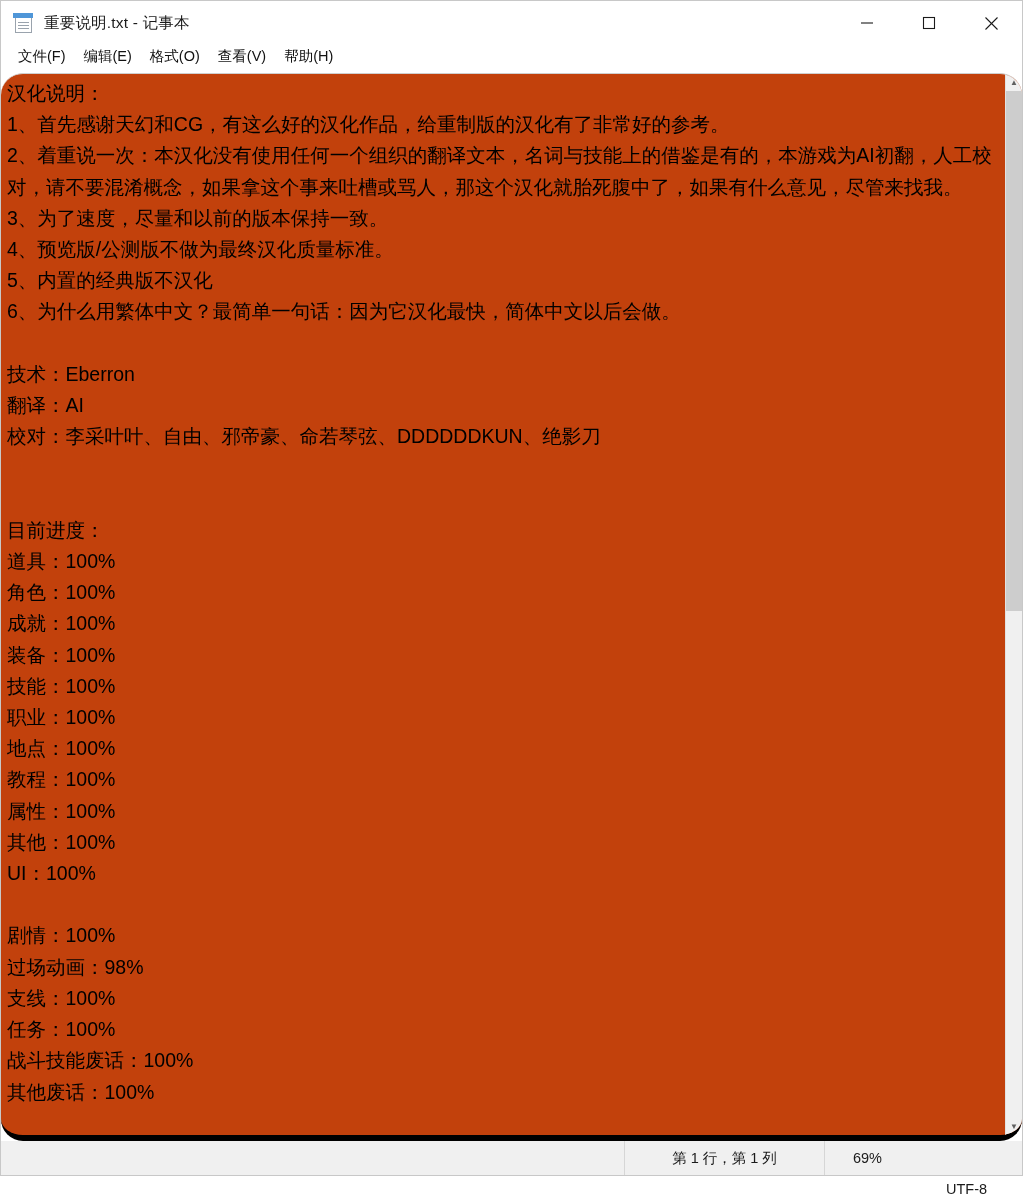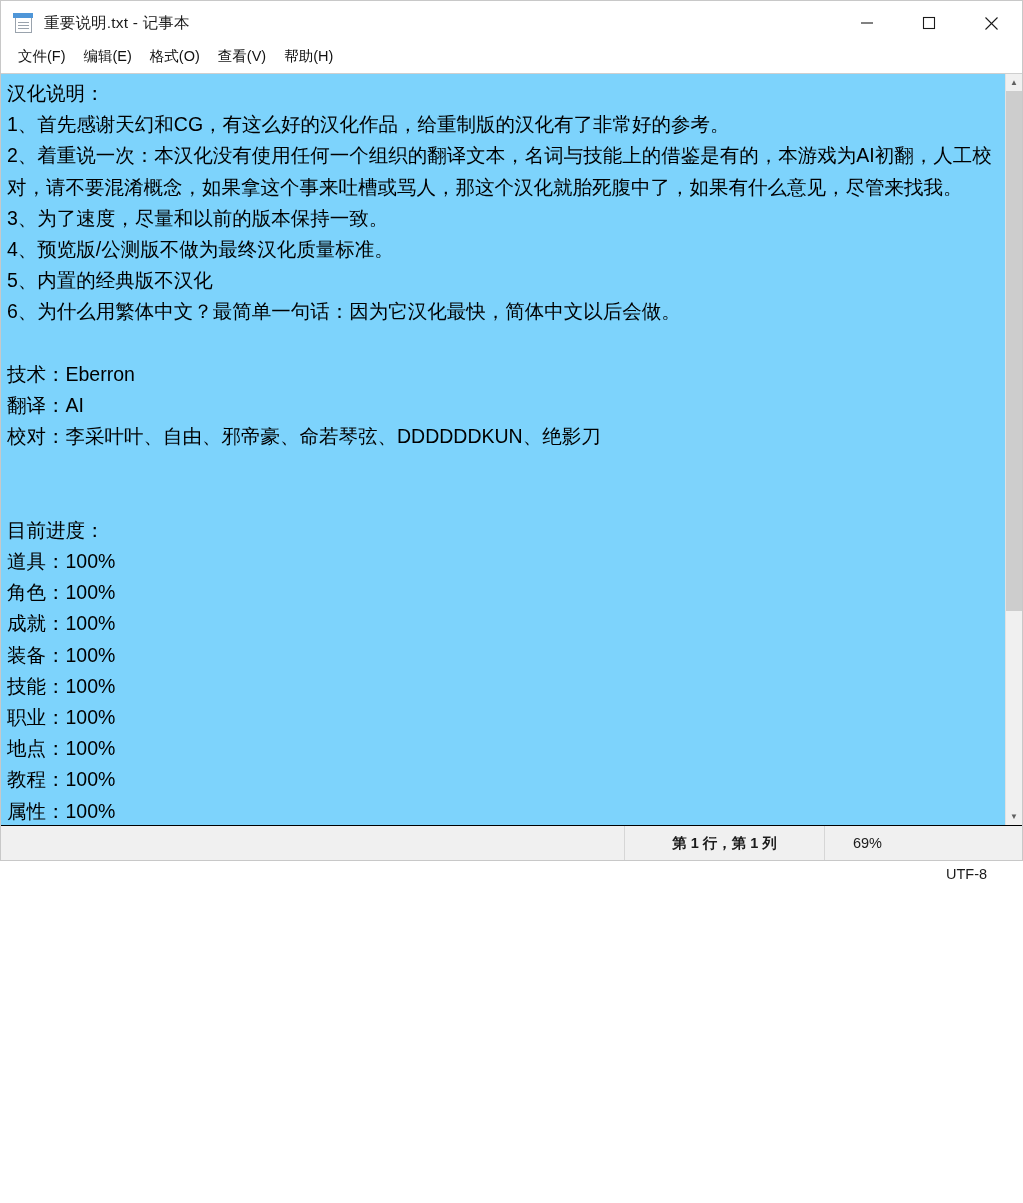--- a/index.html
+++ b/index.html
@@ -8,21 +8,21 @@
   }
   body {
     width: 1023px;
     height: 1203px;
     background: #ffffff;
     font-family: "Liberation Sans", sans-serif;
     overflow: hidden;
   }
   .window {
     width: 1023px;
-    height: 861px;
+    height: 1176px;
     display: flex;
     flex-direction: column;
     background: #ffffff;
     border: 1px solid #c8c8c8;
     box-sizing: border-box;
   }
   
   .titlebar {
     height: 44px;
     min-height: 44px;
@@ -96,24 +96,25 @@
     font-size: 14.5px;
     color: #121212;
     padding: 2px 9px;
     white-space: nowrap;
   }
   
   .editor-wrap {
     flex: 1;
     display: flex;
     border-top: 1px solid #cfcfcf;
-    border-bottom: 1px solid #000000;
-    background: #7dd3fc;
+    border-bottom: 6px solid #000000;
+    background: #c2410c;
     position: relative;
     overflow: hidden;
+    border-radius: 22px;
   }
   .text-area {
     flex: 1;
     padding: 4px 6px 0 6px;
     font-size: 19.5px;
     line-height: 31.2px;
     color: #000000;
     white-space: pre-wrap;
     word-break: break-word;
     overflow: hidden;
@@ -165,21 +166,21 @@
   }
   .status-spacer { flex: 1; }
   .status-cell {
     display: flex;
     align-items: center;
     justify-content: center;
     border-left: 1px solid #d6d6d6;
     padding: 0 14px;
     white-space: nowrap;
   }
-  .status-cell.pos { width: 200px; box-sizing: border-box; font-weight: bold; }
+  .status-cell.pos { width: 200px; box-sizing: border-box; }
   .status-cell.zoom { width: 86px; box-sizing: border-box; }
   .status-cell.eol { width: 178px; box-sizing: border-box; }
   .status-cell.enc { width: 112px; box-sizing: border-box; margin-top: 48px; }
 </style>
 </head>
 <body>
 
 <div class="window">
 
   <div class="titlebar">

